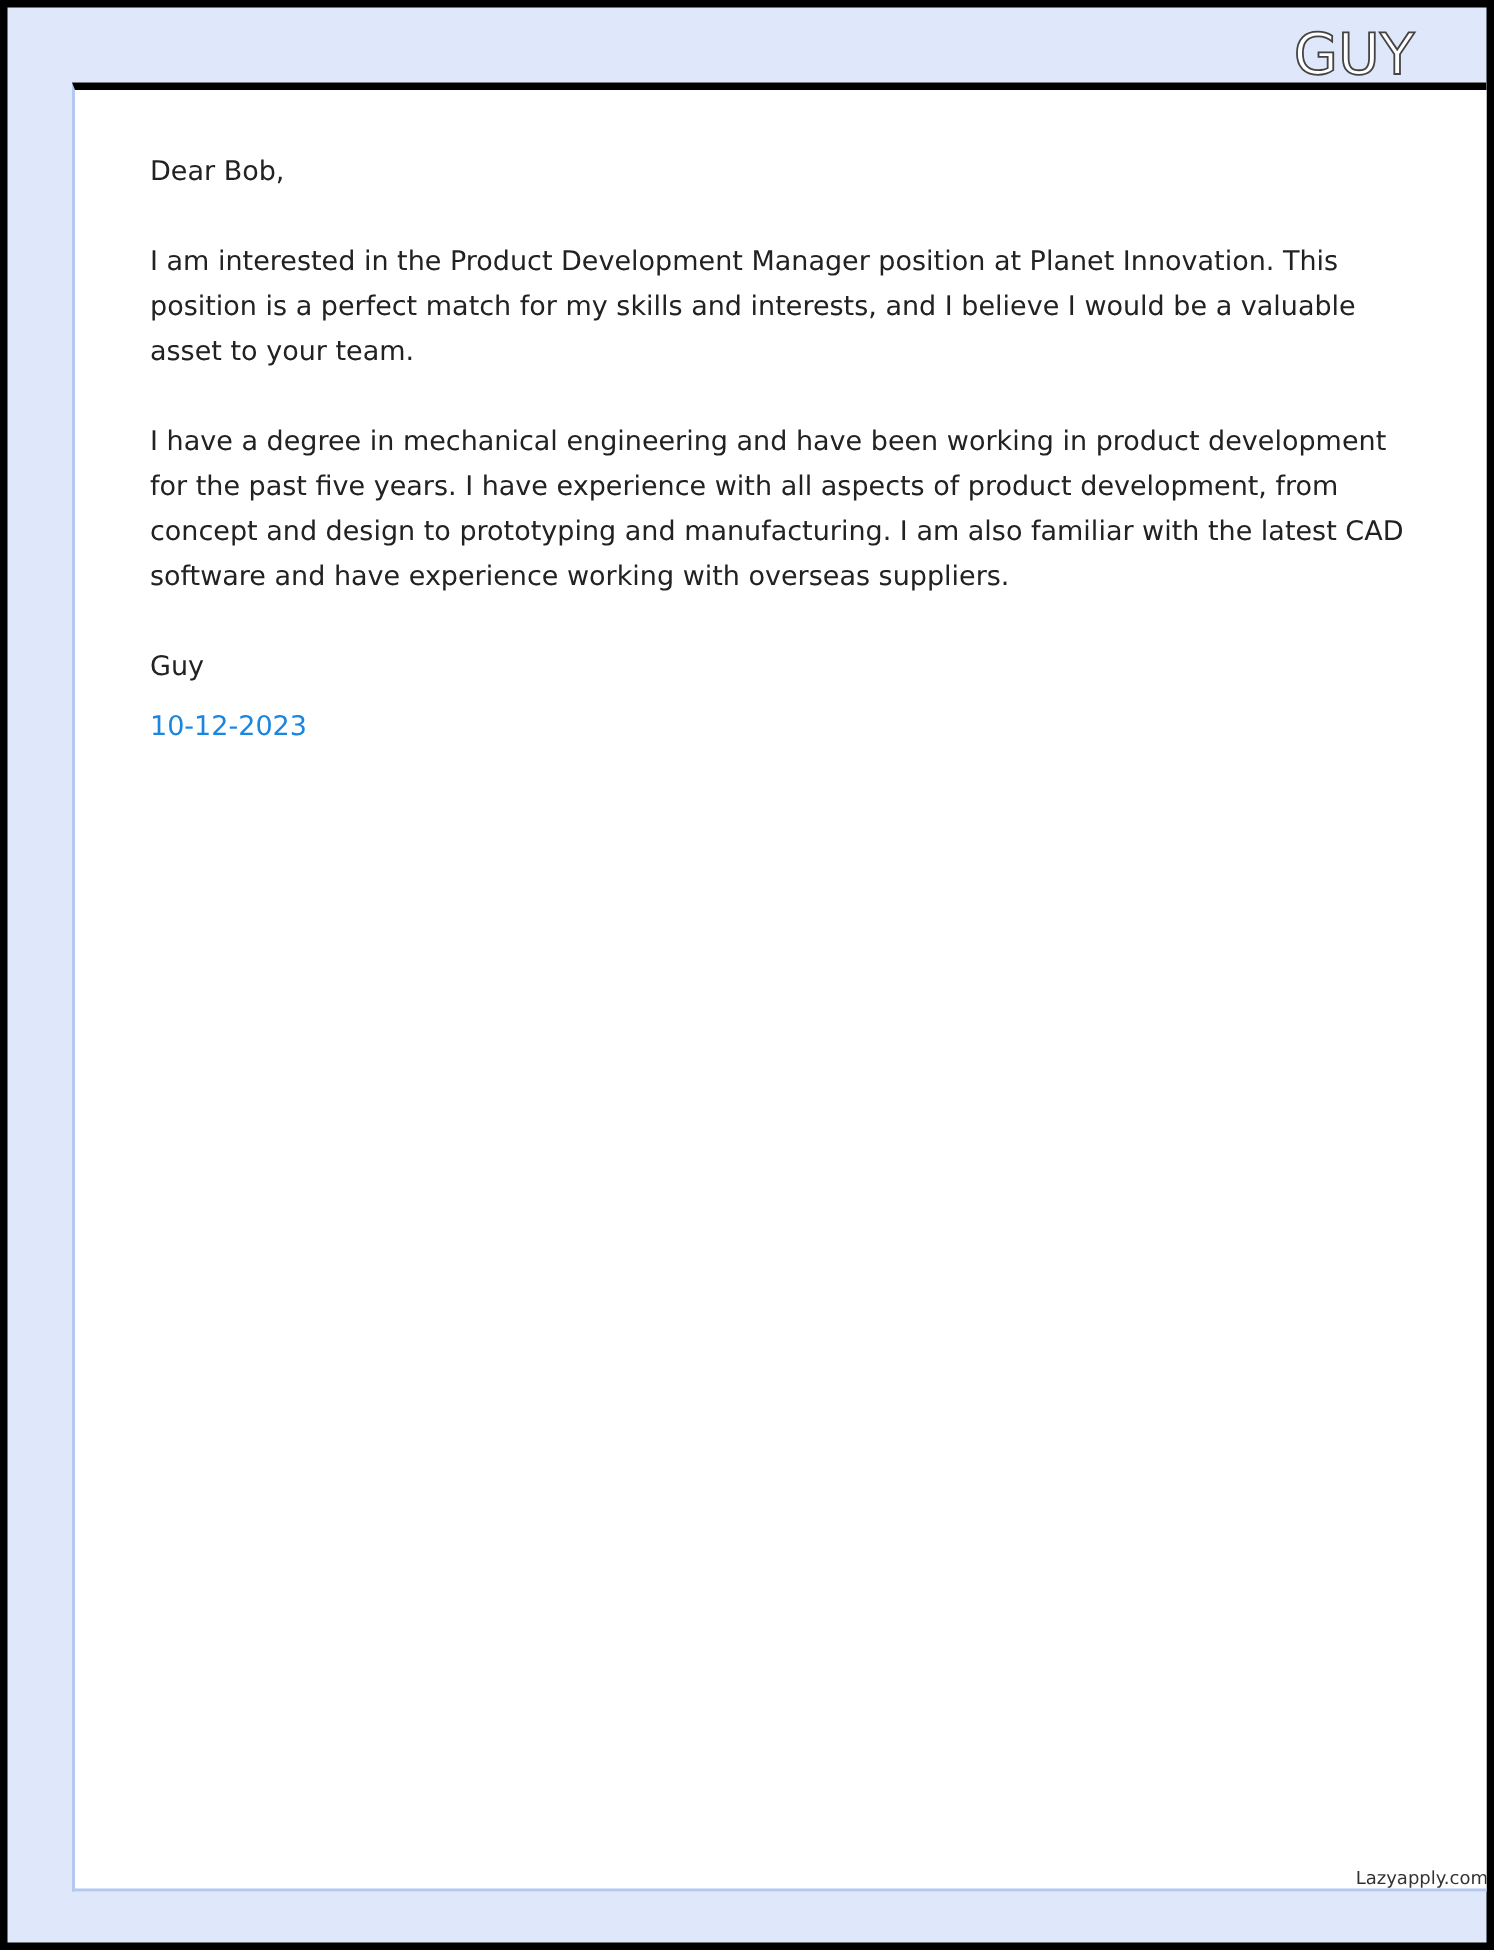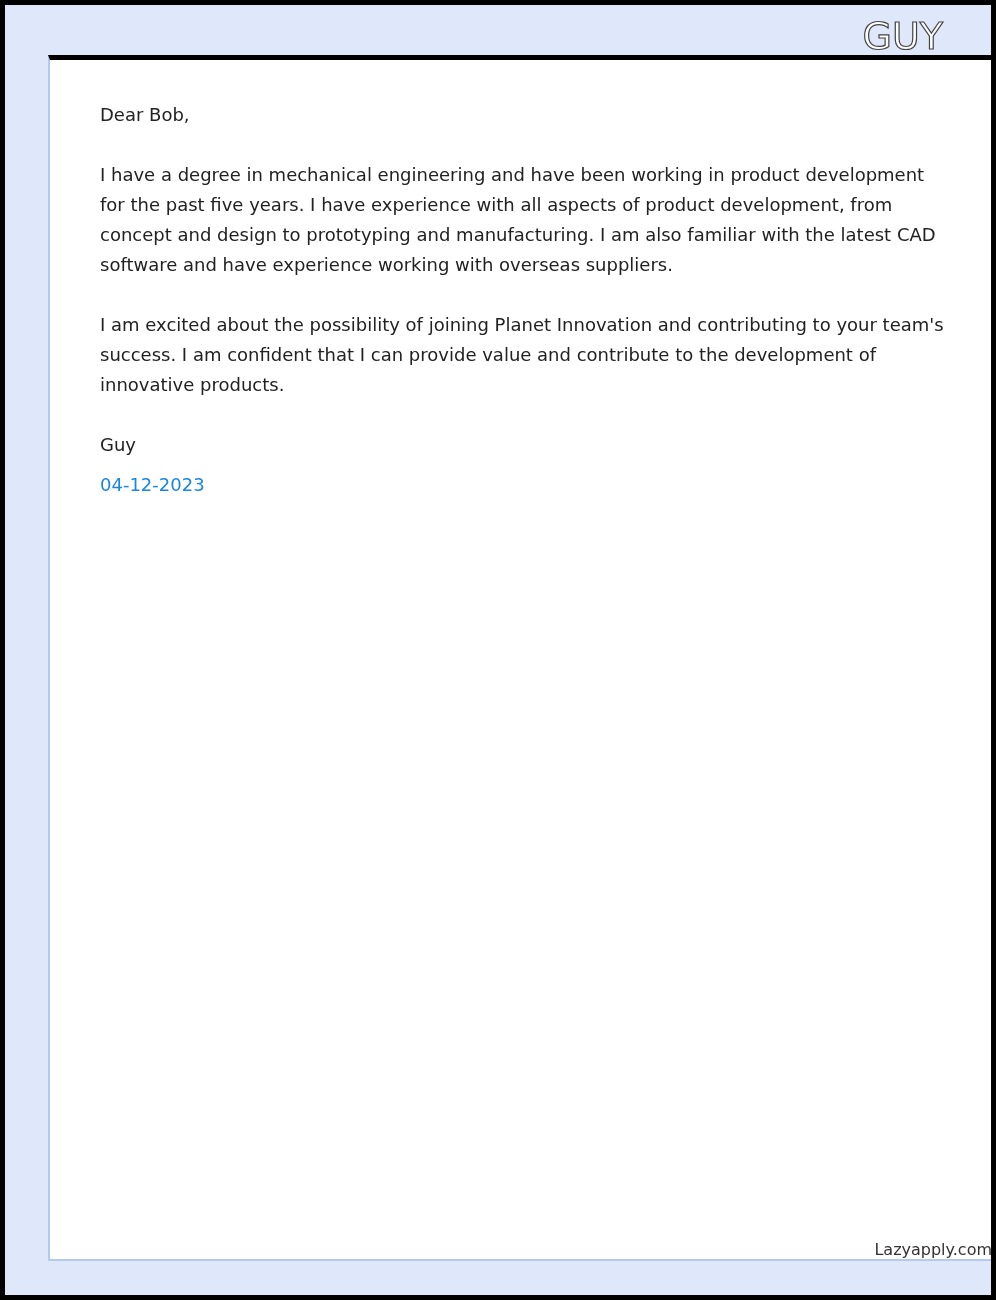--- a/index.html
+++ b/index.html
@@ -21,30 +21,30 @@
     border:2px solid #b4c8f0; border-top:5px solid #000;
   }
   .content {
     padding:40px 50px 0 50px;
     font-size:18px; line-height:30px; color:#222;
   }
   .content p { margin:0 0 30px 0; }
   .content p.sig { margin-bottom:10px; }
   .date { color:#1a86e0; }
   .footer {
-    position:absolute; right:8px; bottom:0px; font-size:16px; color:#333;
+    position:absolute; right:8px; bottom:0px; font-size:12px; color:#333;
   }
 </style>
 </head>
 <body>
 
 <div class="brand">GUY</div>
 
 <div class="page">
   <div class="content">
     <p>Dear Bob,</p>
+    <p>I am interested in the Product Development Manager position at Planet Innovation. This position is a perfect match for my skills and interests, and I believe I would be a valuable asset to your team.</p>
     <p>I have a degree in mechanical engineering and have been working in product development for the past five years. I have experience with all aspects of product development, from concept and design to prototyping and manufacturing. I am also familiar with the latest CAD software and have experience working with overseas suppliers.</p>
-    <p>I am excited about the possibility of joining Planet Innovation and contributing to your team's success. I am confident that I can provide value and contribute to the development of innovative products.</p>
     <p class="sig">Guy</p>
-    <p class="date">04-12-2023</p>
+    <p class="date">10-12-2023</p>
   </div>
   <div class="footer">Lazyapply.com</div>
 </div>
 
 </body></html>

